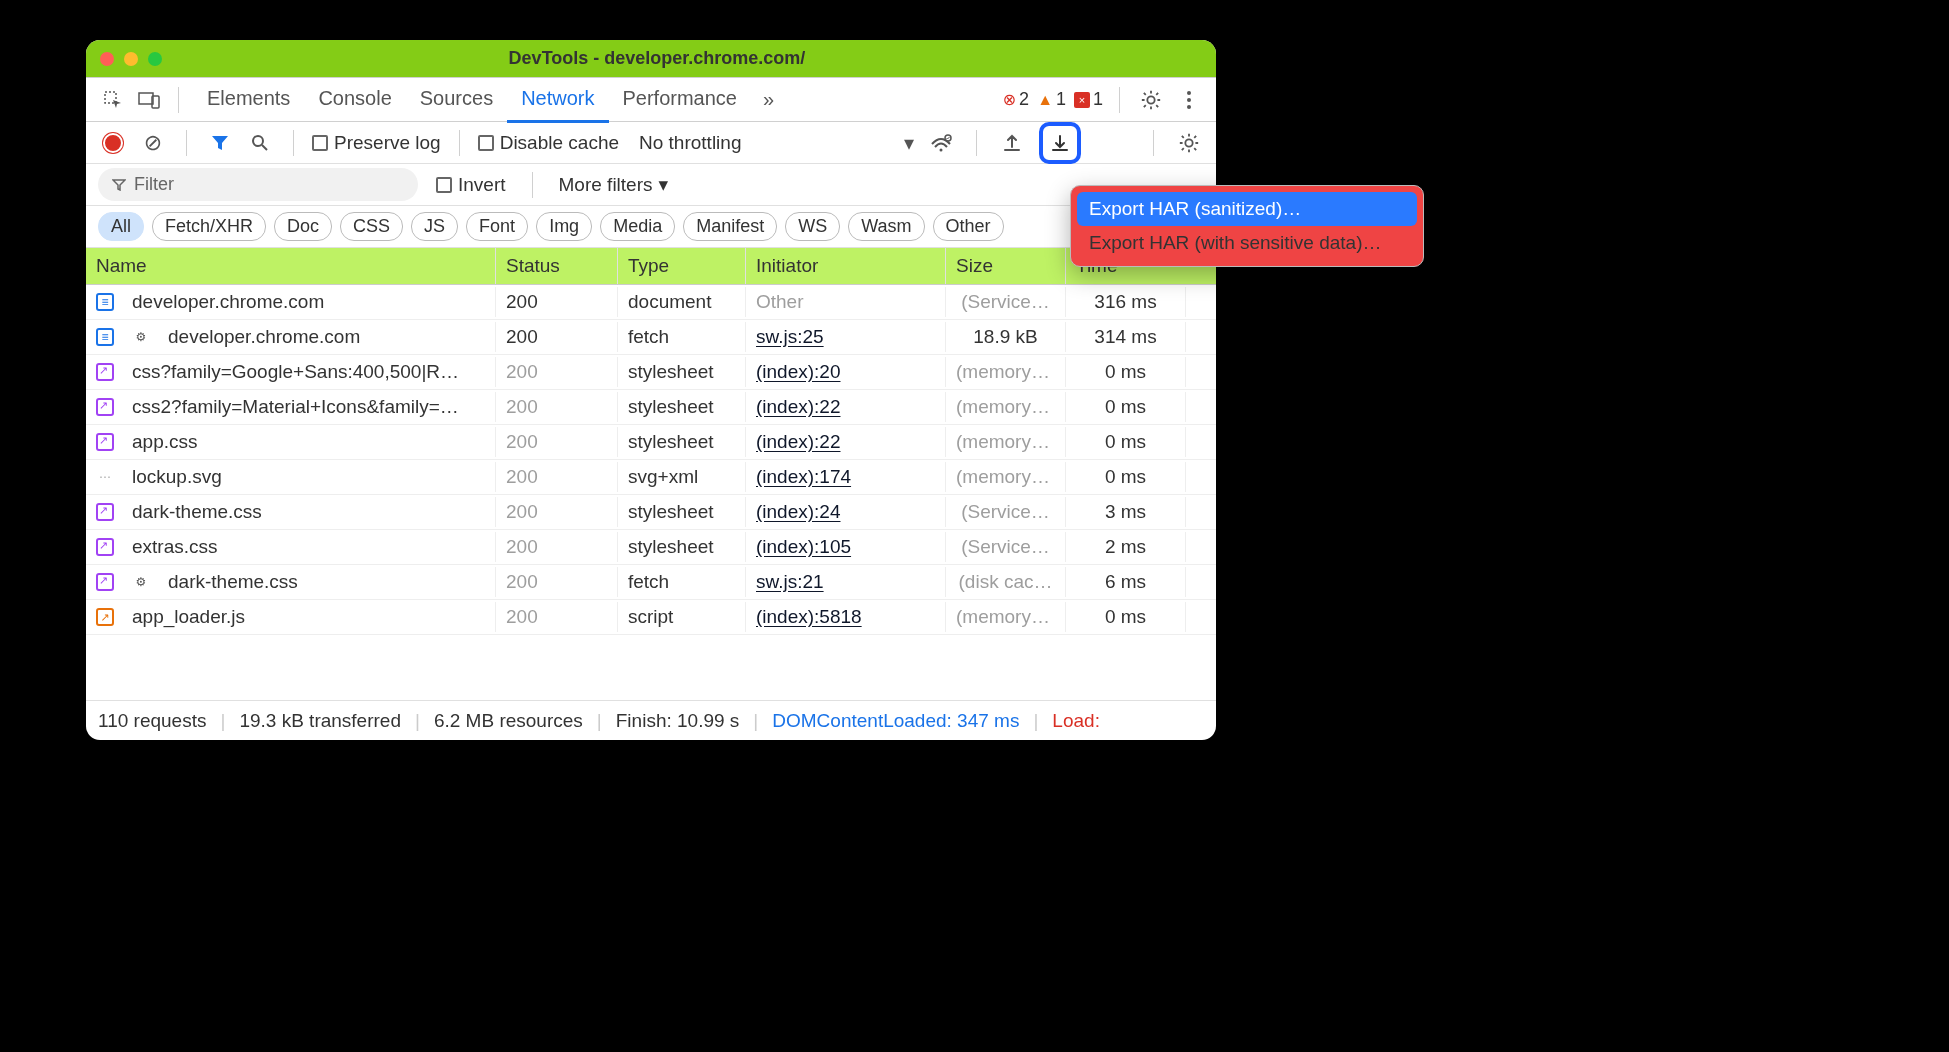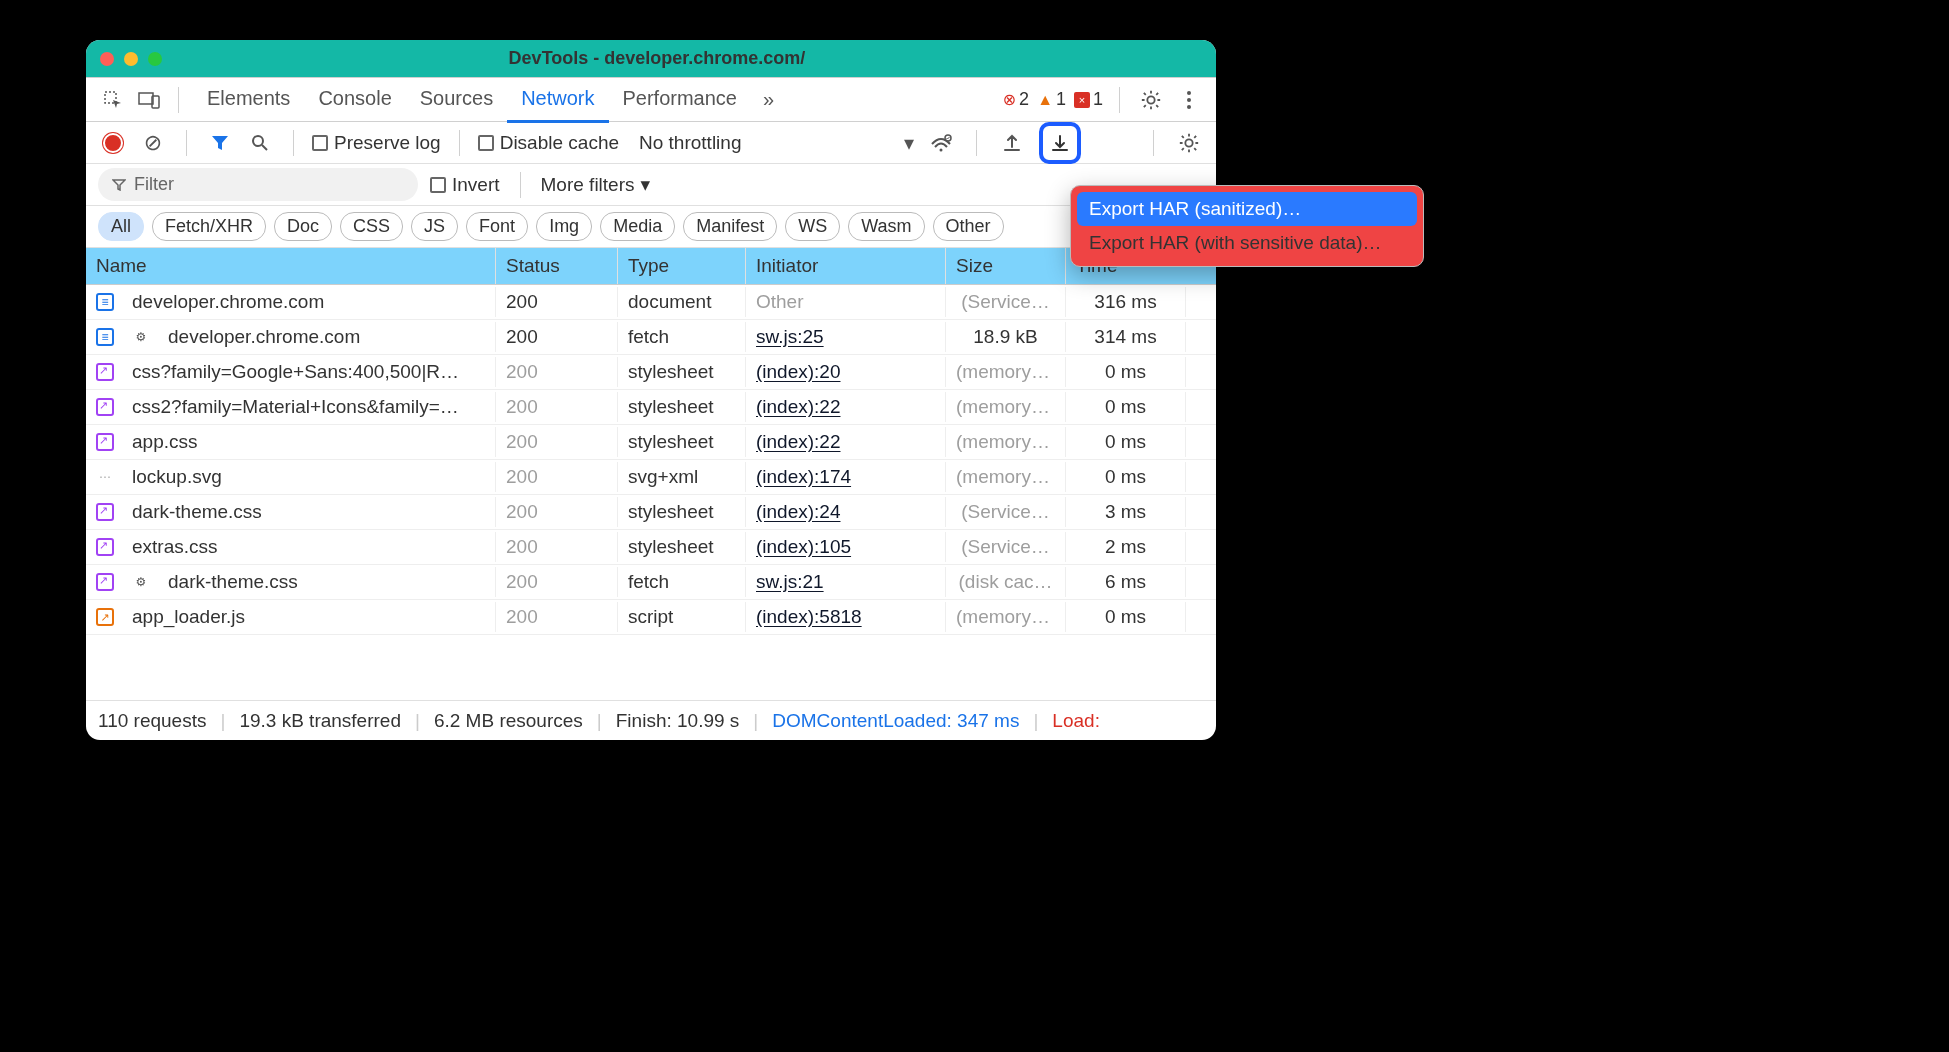--- a/index.html
+++ b/index.html
@@ -1,18 +1,18 @@
 <!DOCTYPE html>
 <html><head>
 <meta charset="utf-8">
 <style>
 * { box-sizing: border-box; margin: 0; padding: 0; }
 body { background: #000; font-family: -apple-system, BlinkMacSystemFont, "Segoe UI", Helvetica, Arial, sans-serif; width: 1949px; height: 1052px; position: relative; font-size: 20px; color: #333; }
 .window { position: absolute; left: 86px; top: 40px; width: 1130px; height: 700px; background: #fff; border-radius: 14px; box-shadow: 0 10px 40px rgba(0,0,0,0.5); overflow: hidden; display: flex; flex-direction: column; }
-.titlebar { height: 38px; background: #14b8a6; display: flex; align-items: center; padding: 0 14px; border-bottom: 1px solid #d0d0d0; }
+.titlebar { height: 38px; background: #84cc16; display: flex; align-items: center; padding: 0 14px; border-bottom: 1px solid #d0d0d0; }
 .traffic { display: flex; gap: 10px; }
 .dot { width: 14px; height: 14px; border-radius: 50%; }
 .dot.red { background: #ff5f57; }
 .dot.yellow { background: #febc2e; }
 .dot.green { background: #28c840; }
 .title-text { flex: 1; text-align: center; font-weight: 600; font-size: 18px; color: #333; margin-right: 50px; }
 .tabbar { height: 44px; display: flex; align-items: center; padding: 0 12px; gap: 6px; border-bottom: 1px solid #d0d0d0; }
 .icon-btn { width: 30px; height: 30px; display:flex; align-items:center; justify-content:center; color:#555; cursor:pointer; }
 .divider-v { width: 1px; height: 26px; background: #d0d0d0; margin: 0 8px; }
 .tab { padding: 10px 14px; font-size: 20px; color: #555; cursor: pointer; }
@@ -25,28 +25,28 @@
 .warn { color: #e8710a; }
 .issue-ico { width:16px; height:16px; background:#d93025; color:#fff; font-size:11px; display:flex; align-items:center; justify-content:center; border-radius:2px; }
 .nettoolbar { height: 42px; display:flex; align-items:center; padding: 0 12px; gap: 10px; border-bottom: 1px solid #e0e0e0; position: relative; }
 .record-dot { width:16px; height:16px; border-radius:50%; background: #d93025; border: 2px solid #d93025; box-shadow: 0 0 0 2px #fff, 0 0 0 3px #d93025; }
 .clear-ico { font-size: 22px; color: #555; }
 .filter-active { color: #1a73e8; }
 .checkbox-label { display: flex; align-items:center; gap: 6px; font-size: 19px; color: #333; }
 .chk { width: 16px; height: 16px; border: 2px solid #666; border-radius: 2px; display:inline-block; }
 .throttle { display:flex; align-items:center; gap: 4px; font-size: 19px; color: #333; }
 .highlight-box { border: 4px solid #1c5cff; border-radius: 10px; padding: 2px; }
-.filterbar { height: 42px; display:flex; align-items:center; padding: 0 12px; gap: 12px; border-bottom: 1px solid #e0e0e0; }
+.filterbar { height: 42px; display:flex; align-items:center; padding: 0 12px; gap: 18px; border-bottom: 1px solid #e0e0e0; }
 .filter-pill { background: #f1f1f1; border-radius: 18px; padding: 6px 14px; display:flex; align-items:center; gap: 8px; width: 320px; color: #666; font-size: 18px; }
 .more-filters { display:flex; align-items:center; gap: 6px; font-size: 19px; color: #333; cursor:pointer; }
 .chipbar { height: 42px; display:flex; align-items:center; padding: 6px 12px; gap: 8px; border-bottom: 1px solid #e0e0e0; flex-wrap: wrap; }
 .chip { border: 1px solid #bbb; border-radius: 14px; padding: 3px 12px; font-size: 18px; color: #333; cursor:pointer; background:#fff; }
 .chip.active { background: #cfe3fb; border-color: #cfe3fb; }
 .table { flex:1; overflow: hidden; display:flex; flex-direction:column; }
-.thead { display:flex; border-bottom: 1px solid #ccc; background:#7dd3fc; }
+.thead { display:flex; border-bottom: 1px solid #ccc; background:#bef264; }
 .th { padding: 7px 10px; font-size: 19px; color: #333; border-right: 1px solid #e0e0e0; font-weight:400; }
 .col-name { width: 410px; }
 .col-status { width: 122px; }
 .col-type { width: 128px; }
 .col-init { width: 200px; }
 .col-size { width: 120px; text-align: center; }
 .col-time { width: 120px; text-align: center; border-right:none; }
 .tbody { flex:1; overflow:hidden; }
 .tr { display:flex; border-bottom: 1px solid #eee; height: 35px; align-items:center; }
 .td { padding: 4px 10px; font-size: 19px; color: #333; border-right: 1px solid #eee; white-space: nowrap; overflow:hidden; text-overflow: ellipsis; }

